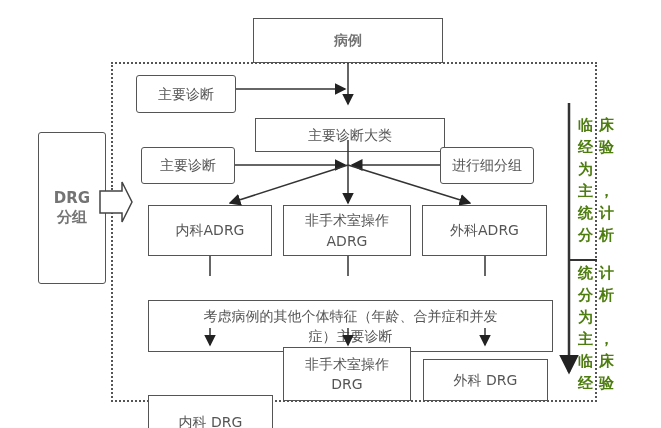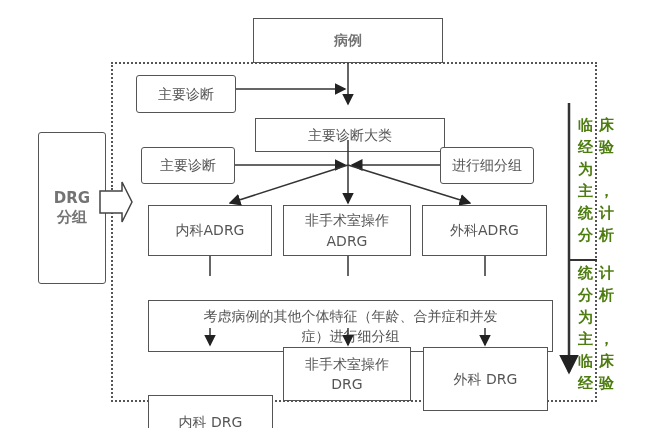--- a/index.html
+++ b/index.html
@@ -48,31 +48,31 @@
   <span>非手术室操作</span>
   <span>ADRG</span>
 </div>
 <div class="box" style="left:422px;top:205px;width:125px;height:51px;flex-direction:row;">
   <span>外科</span>
   <span>ADRG</span>
 </div>
 
 <div class="box" style="left:148px;top:276px;width:405px;height:52px;flex-direction:column;margin-top:24px;">
   <span>考虑病例的其他个体特征（年龄、合并症和并发</span>
-  <span>症）进行细分组</span>
+  <span>症）主要诊断</span>
 </div>
 
 <div class="box" style="left:148px;top:347px;width:125px;height:54px;margin-top:48px;">
   <span>内科 DRG</span>
 </div>
 <div class="box" style="left:283px;top:347px;width:128px;height:54px;flex-direction:column;">
   <span>非手术室操作</span>
   <span>DRG</span>
 </div>
-<div class="box" style="left:423px;top:347px;width:125px;height:64px;">
+<div class="box" style="left:423px;top:359px;width:125px;height:42px;">
   <span>外科 DRG</span>
 </div>
 
 <div class="side" style="left:578px;top:114px;">
   <div>临床</div>
   <div>经验</div>
   <div>为</div>
   <div>主，</div>
   <div>统计</div>
   <div>分析</div>

